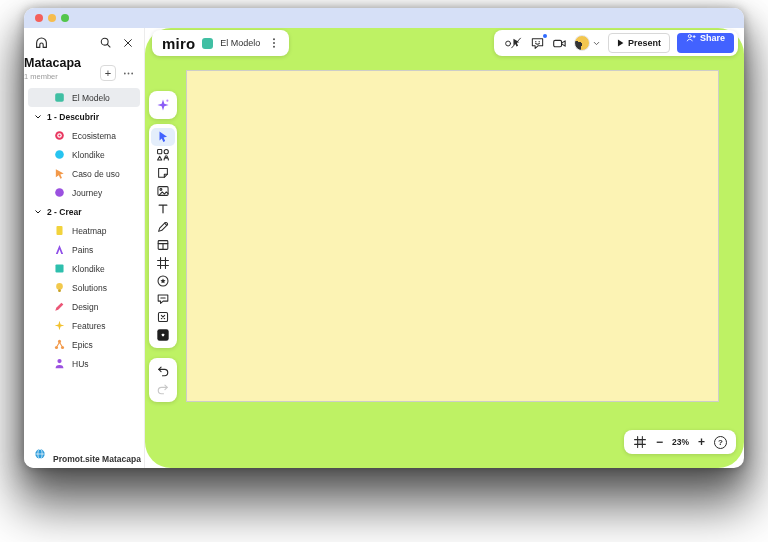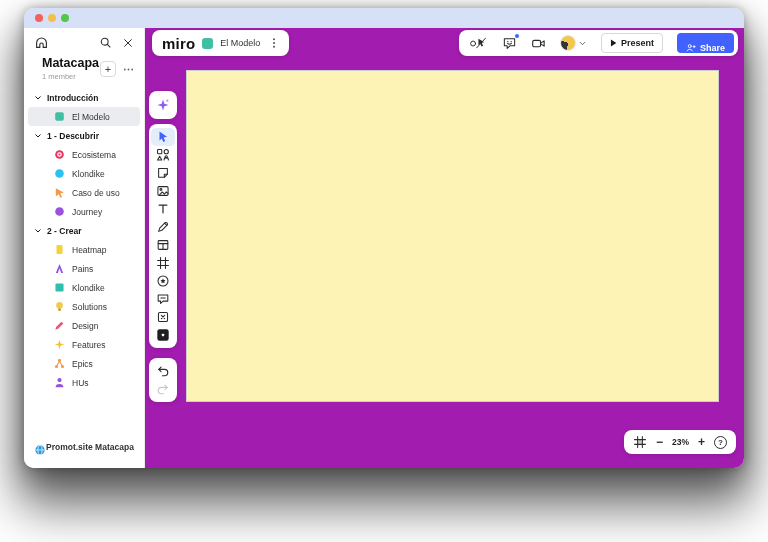--- a/index.html
+++ b/index.html
@@ -10,48 +10,48 @@
   
   .titlebar{height:20px;background:#D6E0F7;position:relative;}
   .lights{position:absolute;left:11px;top:6px;display:flex;gap:5px;}
   .light{width:8px;height:8px;border-radius:50%;}
   
   .app-body{display:flex;height:440px;}
   .sidebar{width:121px;background:#fff;border-right:1px solid #ECECEC;display:flex;flex-direction:column;padding-top:5px;}
   .sb-iconrow{display:flex;align-items:center;padding:2px 10px 4px 10px;}
   .sb-iconrow .spacer{flex:1;}
   .iconbtn{display:flex;align-items:center;justify-content:center;cursor:pointer;}
-  .sb-title-row{display:flex;align-items:center;padding:3px 10px 7px 18px;}
+  .sb-title-row{display:flex;align-items:flex-end;padding:3px 10px 7px 0;}
   .ws-name{font-size:12.5px;font-weight:700;color:#111;line-height:13px;}
   .ws-sub{font-size:7.5px;color:#9a9a9a;margin-top:2px;}
   .ws-actions{margin-left:auto;display:flex;align-items:center;gap:7px;}
   .plus-btn{width:16px;height:16px;border:1px solid #DADADA;border-radius:4px;display:flex;align-items:center;justify-content:center;color:#444;font-size:11px;line-height:1;}
   .sb-sections{flex:0 0 auto;}
   .s-header{height:19px;display:flex;align-items:center;padding-left:10px;gap:5px;cursor:pointer;}
   .s-label{font-size:8.5px;font-weight:700;color:#161616;}
   .s-item{height:19px;display:flex;align-items:center;padding-left:26px;gap:7px;cursor:pointer;margin:0 4px;border-radius:4px;}
   .s-item.selected{background:#EAECEF;}
   .i-label{font-size:8.5px;color:#333;white-space:nowrap;}
-  .sb-footer{margin-top:auto;height:26px;display:flex;align-items:flex-start;padding-left:10px;padding-bottom:4px;cursor:pointer;}
+  .sb-footer{margin-top:auto;height:26px;display:flex;align-items:flex-end;gap:7px;padding-left:10px;padding-bottom:4px;cursor:pointer;}
   
   .canvas{flex:1;position:relative;background:#F2F2F3;}
   .frame{position:absolute;left:41px;top:42px;width:533px;height:332px;border:1px solid #CDCDC9;}
   .fcard{position:absolute;background:#fff;border-radius:8px;box-shadow:0 1px 4px rgba(0,0,0,.14);}
   .board-card{left:7px;top:2px;height:26px;display:flex;align-items:center;gap:7px;padding:0 8px 0 10px;}
   .logo{font-size:15px;font-weight:700;color:#111;letter-spacing:.2px;line-height:1;}
   .board-chip{width:11px;height:11px;border-radius:3px;background:#40BFA3;}
   .board-name{font-size:9px;color:#333;}
   .kebab{padding:0 2px;cursor:pointer;display:flex;align-items:center;}
-  .collab-card{right:6px;top:2px;height:26px;display:flex;align-items:center;gap:14px;padding:0 4px 0 9px;}
+  .collab-card{right:6px;top:2px;height:26px;display:flex;align-items:center;gap:7px;padding:0 4px 0 9px;}
   .mini-ic{position:relative;display:flex;align-items:center;justify-content:center;cursor:pointer;}
   .note-dot{position:absolute;top:-2px;right:-2px;width:4px;height:4px;border-radius:50%;background:#2F6BFF;}
   .avatar-wrap{display:flex;align-items:center;gap:2px;cursor:pointer;}
   .avatar{width:16px;height:16px;border-radius:50%;background:conic-gradient(from 190deg,#343434 0 100deg,#F3C64E 100deg 360deg);border:1px solid #e6e6e6;}
   .btn-present{height:20px;display:flex;align-items:center;gap:4px;border:1px solid #D8D8D8;border-radius:4px;background:#fff;padding:0 8px;font-size:9px;font-weight:700;color:#1a1a1a;cursor:pointer;}
-  .btn-share{height:20px;display:flex;align-items:flex-end;gap:4px;border:none;border-radius:4px;background:#4262FF;padding:0 9px;font-size:9px;font-weight:700;color:#fff;cursor:pointer;}
+  .btn-share{height:20px;display:flex;align-items:flex-start;gap:4px;border:none;border-radius:4px;background:#4262FF;padding:0 9px;font-size:9px;font-weight:700;color:#fff;cursor:pointer;}
   .ai-card{left:4px;top:63px;width:28px;height:28px;display:flex;align-items:center;justify-content:center;}
   .tool-card{left:4px;top:96px;width:28px;padding:4px 0;display:flex;flex-direction:column;align-items:center;}
   .tool{width:24px;height:18px;display:flex;align-items:center;justify-content:center;border-radius:5px;cursor:pointer;}
   .tool.active{background:#E4EEFB;}
   .hist-card{left:4px;top:330px;width:28px;padding:4px 0;display:flex;flex-direction:column;align-items:center;}
   .zoom-card{right:8px;bottom:14px;height:24px;display:flex;align-items:center;gap:9px;padding:0 9px;}
   .z-txt{font-size:12px;font-weight:600;color:#2b2b2b;cursor:pointer;line-height:1;}
   .z-level{font-size:8.5px;font-weight:700;color:#1e1e1e;}
   .help-circle{width:13px;height:13px;border:1.2px solid #2b2b2b;border-radius:50%;display:flex;align-items:center;justify-content:center;font-size:8px;font-weight:700;color:#2b2b2b;cursor:pointer;}
 </style>
@@ -103,28 +103,20 @@
               <svg width="11" height="11" viewBox="0 0 12 12" fill="#666">
                   <circle cx="2" cy="6" r="1"></circle>
                   <circle cx="6" cy="6" r="1"></circle>
                   <circle cx="10" cy="6" r="1"></circle>
                 </svg>
             </span>
           </div>
         </div>
 
         <div class="sb-sections">
-            <div class="s-header">
-              <span style="display:flex;">
-                <svg width="8" height="8" viewBox="0 0 16 16" fill="none" stroke="#1a1a1a" stroke-width="2" stroke-linecap="round" stroke-linejoin="round">
-                  <path d="M3.5 5.5 L8 10 L12.5 5.5"></path>
-                </svg>
-              </span>
-              <span class="s-label">Introducción</span>
-            </div>
             <div class="s-item selected">
               <span style="display:flex;">
                 <svg width="11" height="11" viewBox="0 0 12 12" fill="none">
                   <rect x="1.3" y="1.3" width="9.4" height="9.4" rx="2" fill="#40BFA3"></rect>
                 </svg>
               </span>
               <span class="i-label">El Modelo</span>
             </div>
             <div class="s-header">
               <span style="display:flex;">
@@ -250,21 +242,21 @@
         <div class="sb-footer">
           <span id="footer-icon"><svg width="12" height="12" viewBox="0 0 12 12" fill="none">
                 <circle cx="6" cy="6" r="4.7" fill="#2D9CDB"></circle>
                 <ellipse cx="6" cy="6" rx="2.1" ry="4.7" fill="none" stroke="#fff" stroke-width="0.7"></ellipse>
                 <path d="M1.3 6 h9.4" stroke="#fff" stroke-width="0.7"></path>
               </svg></span>
           <span class="i-label" style="font-weight:600;">Promot.site Matacapa</span>
         </div>
       </div>
 
-      <div class="canvas" style="background: #a21caf;">
+      <div class="canvas" style="background: #bef264; border-radius: 26px;">
         <div class="frame" id="yellow-frame" style="background: rgb(252, 243, 180); border-color: rgb(205, 205, 201);"></div>
 
         <div class="fcard board-card">
           <span class="logo">miro</span>
           <span class="board-chip" style="background: rgb(64, 191, 163);"></span>
           <span class="board-name">El Modelo</span>
           <span class="kebab">
             <svg width="10" height="12" viewBox="0 0 12 14" fill="#444">
                 <circle cx="6" cy="2.5" r="1.1"></circle>
                 <circle cx="6" cy="7" r="1.1"></circle>

